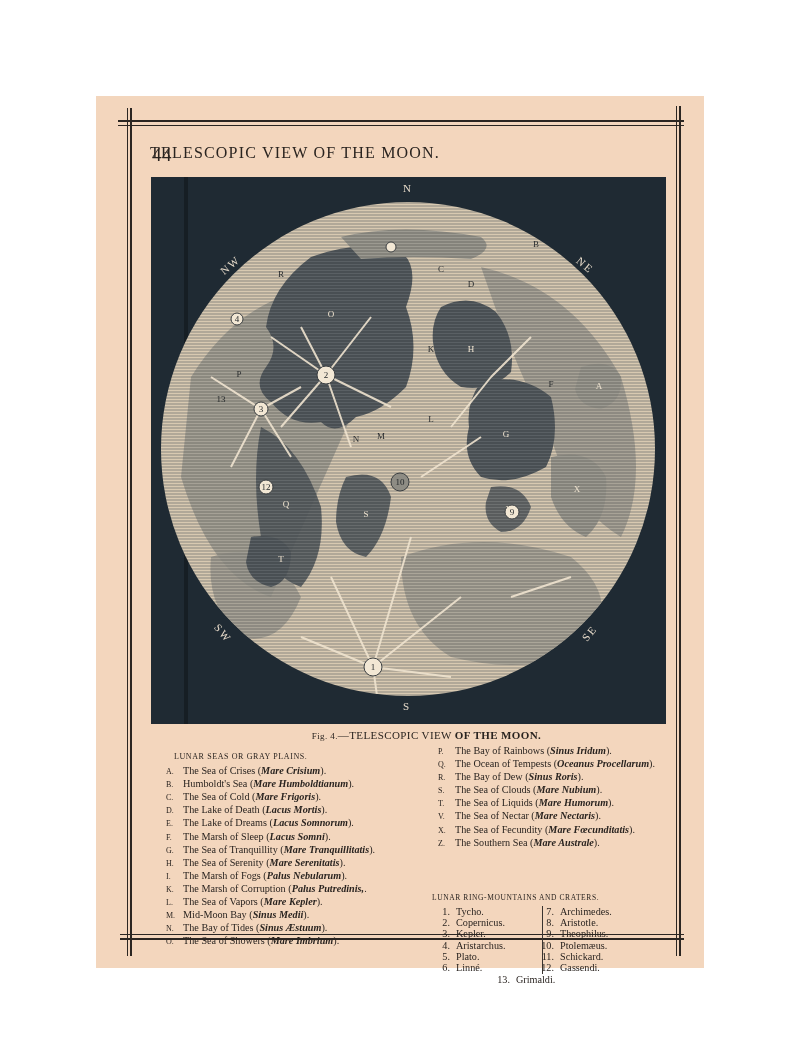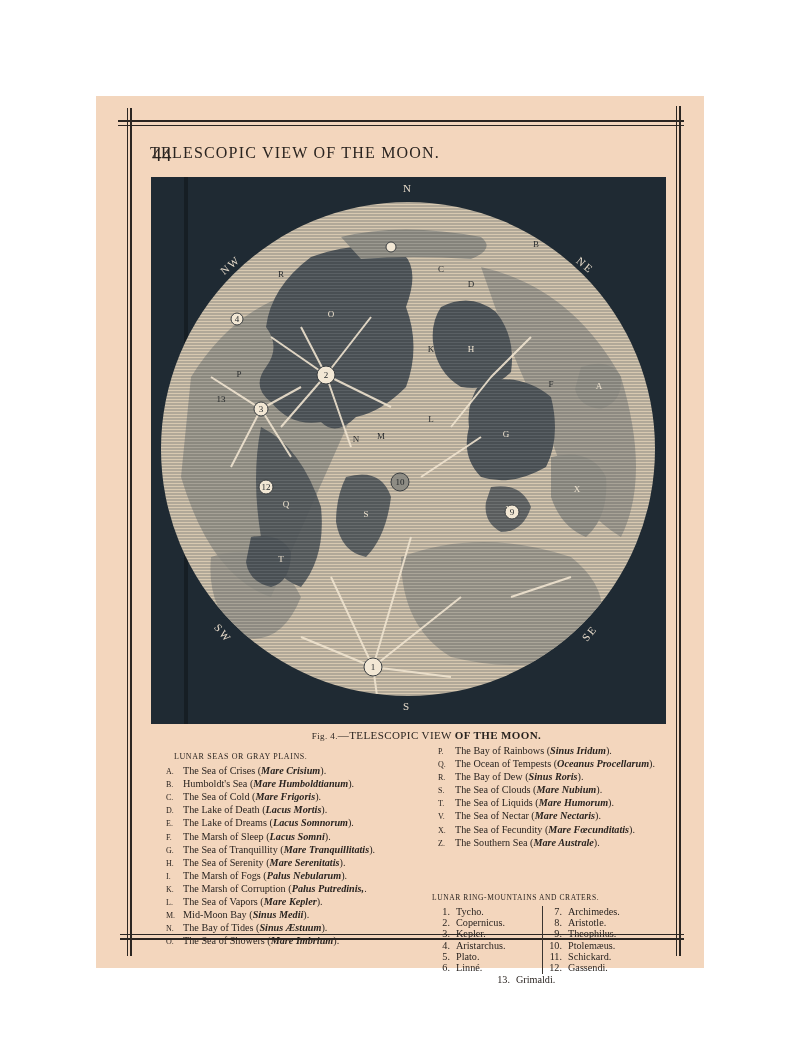--- a/index.html
+++ b/index.html
@@ -198,21 +198,21 @@
   <div class="legend-heading" style="font-size:7.5px;">LUNAR RING-MOUNTAINS AND CRATERS.</div>
   <div class="crater-col" id="craters-left" style="left:0;">
       <div class="crater-item"><span class="crater-num">1.</span><span>Tycho.</span></div>
       <div class="crater-item"><span class="crater-num">2.</span><span>Copernicus.</span></div>
       <div class="crater-item"><span class="crater-num">3.</span><span>Kepler.</span></div>
       <div class="crater-item"><span class="crater-num">4.</span><span>Aristarchus.</span></div>
       <div class="crater-item"><span class="crater-num">5.</span><span>Plato.</span></div>
       <div class="crater-item"><span class="crater-num">6.</span><span>Linné.</span></div>
     </div>
   <div class="crater-divider"></div>
-  <div class="crater-col" id="craters-right" style="left:112px;">
+  <div class="crater-col" id="craters-right" style="left:104px;">
       <div class="crater-item"><span class="crater-num">7.</span><span>Archimedes.</span></div>
       <div class="crater-item"><span class="crater-num">8.</span><span>Aristotle.</span></div>
       <div class="crater-item"><span class="crater-num">9.</span><span>Theophilus.</span></div>
       <div class="crater-item"><span class="crater-num">10.</span><span>Ptolemæus.</span></div>
       <div class="crater-item"><span class="crater-num">11.</span><span>Schickard.</span></div>
       <div class="crater-item"><span class="crater-num">12.</span><span>Gassendi.</span></div>
     </div>
   <div class="crater-last" id="crater-last">
       <div class="crater-item"><span class="crater-num">13.</span><span>Grimaldi.</span></div>
     </div>

